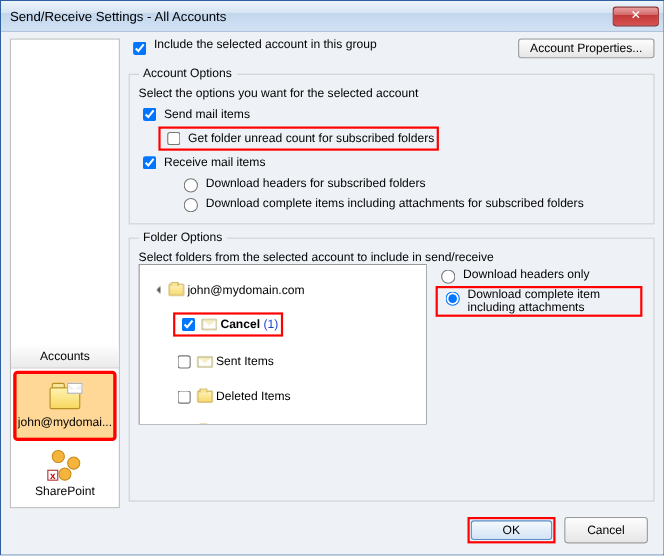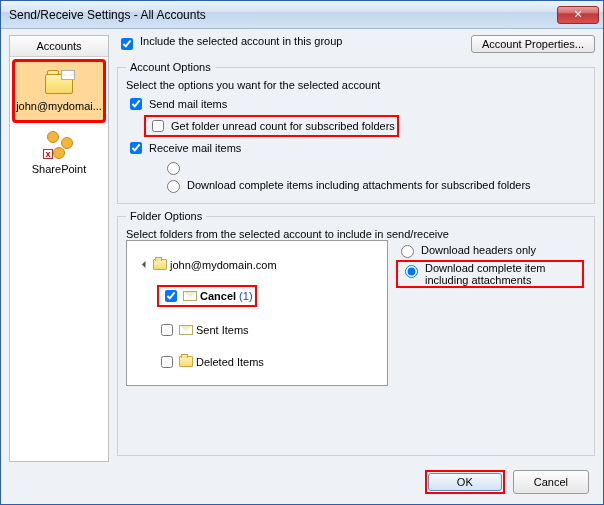--- a/index.html
+++ b/index.html
@@ -52,20 +52,21 @@
     flex: 1;
     display: flex;
     gap: 8px;
   }
   .sidebar {
     width: 100px;
     border: 1px solid #bfbfbf;
     background: #fff;
     display: flex;
     flex-direction: column;
+    justify-content: flex-end;
   }
   .sidebar-header {
     text-align: center;
     padding: 4px 2px;
     background: linear-gradient(to bottom,#fdfdfd,#ebebeb);
     border-bottom: 1px solid #d0d0d0;
   }
   .account-item {
     display: flex;
     flex-direction: column;
@@ -239,20 +240,21 @@
             </span>
           </div>
 
           <div class="opt-line">
             <input type="checkbox" class="cb" checked="" style="">
             <span>Receive mail items</span>
           </div>
 
           <div class="opt-line indent2">
             <input type="radio" name="rcv" style="">
+            <span>Download headers for subscribed folders</span>
           </div>
           <div class="opt-line indent2">
             <input type="radio" name="rcv" style="">
             <span>Download complete items including attachments for subscribed folders</span>
           </div>
         </fieldset>
 
         <fieldset style="flex:1; display:flex; flex-direction:column;">
           <legend>Folder Options</legend>
           <div style="margin-bottom:0;">Select folders from the selected account to include in send/receive</div>

